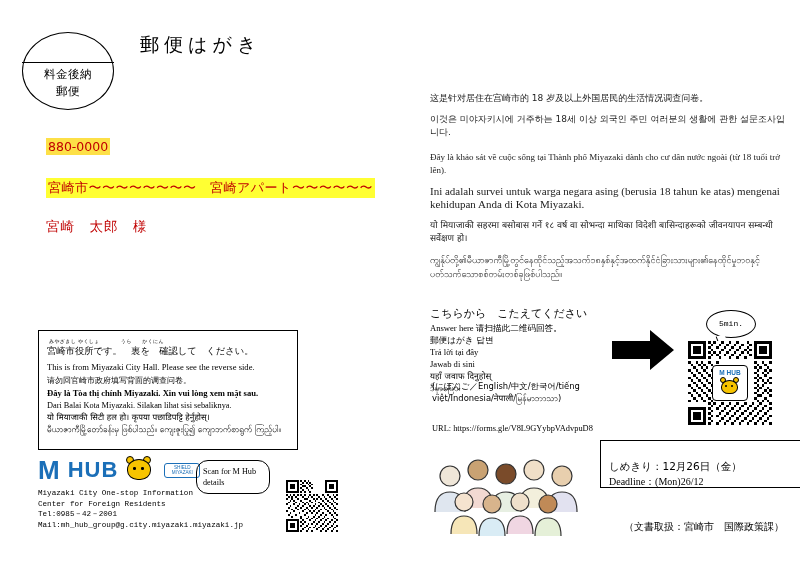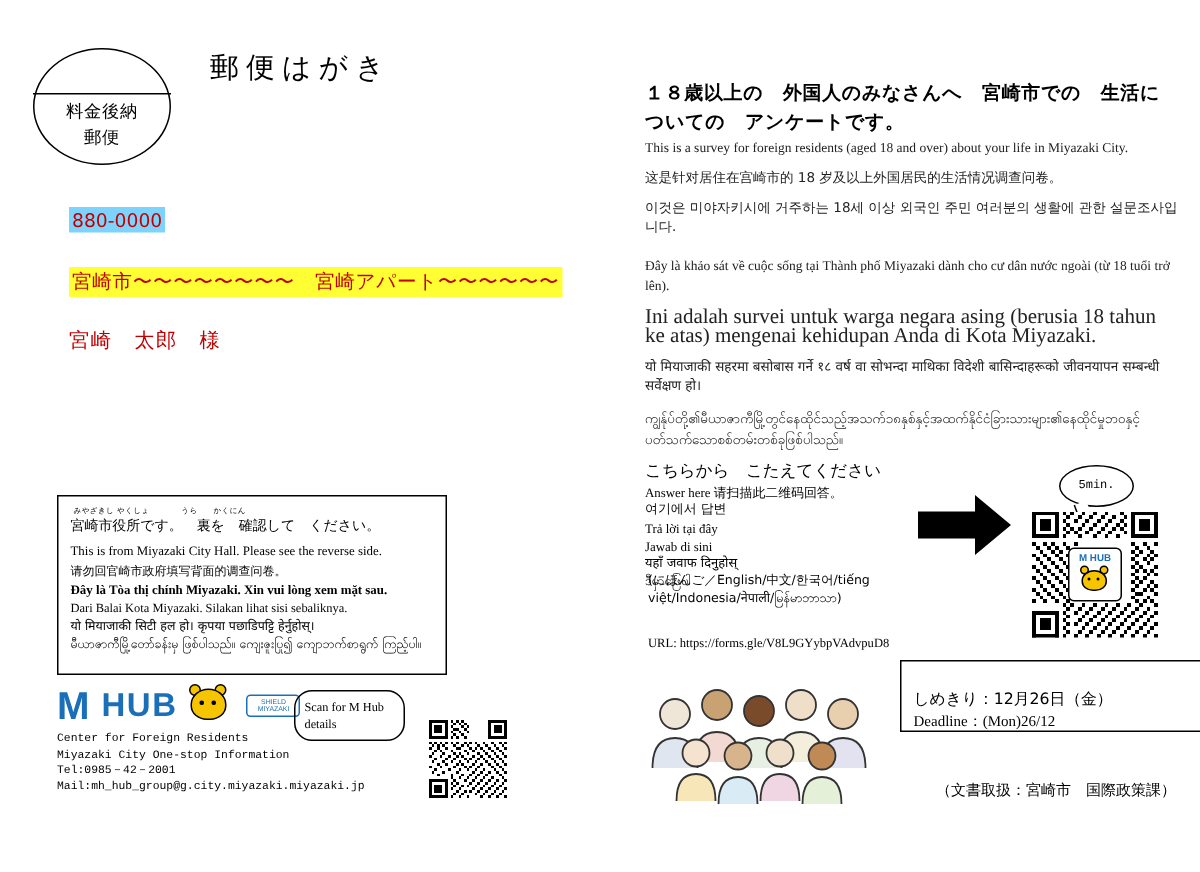--- a/index.html
+++ b/index.html
@@ -57,21 +57,21 @@
     font-size: 19px;
     letter-spacing: 5px;
     font-family: "DejaVu Sans", sans-serif;
   }
   .addr-zip {
     position: absolute;
     left: 46px; top: 138px;
     font-size: 12.5px;
     color: #c00000;
     font-family: "DejaVu Sans", sans-serif;
-    background: #7dd3fc;
+    background: #fde047;
     padding: 1px 2px;
   }
   .addr-line {
     position: absolute;
     left: 46px; top: 178px;
     font-size: 13px;
     color: #c00000;
     font-family: "DejaVu Sans", sans-serif;
     background: #ffff33;
     padding: 1px 2px;
@@ -281,21 +281,21 @@
     margin-bottom: 12px;
   }
   .l-vi {
     font-size: 9px;
     font-family: "Liberation Serif", serif;
     line-height: 13px;
     color: #222;
     margin-bottom: 8px;
   }
   .l-id {
-    font-size: 14px;
+    font-size: 11px;
     font-family: "Liberation Serif", serif;
     line-height: 13px;
     color: #222;
     margin-bottom: 8px;
   }
   .l-ne {
     font-size: 9px;
     font-family: "DejaVu Sans", sans-serif;
     line-height: 13px;
     color: #222;
@@ -468,22 +468,22 @@
           <span class="mascot-ear l"></span>
           <span class="mascot-ear r"></span>
           <span class="mascot-head"></span>
           <span class="mascot-eye l"></span>
           <span class="mascot-eye r"></span>
         </span>
         <span class="mhub-badge">SHIELD
 MIYAZAKI</span>
       </div>
       <div class="mhub-lines">
+        <div>Miyazaki City One-stop Information</div>
         <div>Center for Foreign Residents</div>
-        <div>Miyazaki City One-stop Information</div>
         <div>Tel:0985－42－2001</div>
         <div>Mail:mh_hub_group@g.city.miyazaki.miyazaki.jp</div>
       </div>
     </div>
 
     <div class="scan-note">Scan for
 M Hub details</div>
 
     <div class="qr-small">
       <svg width="52" height="52" viewBox="0 0 29 29" shape-rendering="crispEdges">
@@ -698,36 +698,34 @@
           <rect x="22" y="28" width="1" height="1"></rect>
             <rect x="25" y="28" width="1" height="1"></rect>
             <rect x="28" y="28" width="1" height="1"></rect>
         </g>
       </svg>
     </div>
   </div>
 
   <div class="right-pane">
 
-    <div class="survey-head">１８歳以上の　外国人のみなさんへ　宮崎市での　生活についての　アンケートです。</div>
 
     <div class="survey-lang">
-      <div class="l-en">This is a survey for foreign residents (aged 18 and over) about your life in Miyazaki City.</div>
       <div class="l-cn">这是针对居住在宫崎市的 18 岁及以上外国居民的生活情况调查问卷。</div>
       <div class="l-ko">이것은 미야자키시에 거주하는 18세 이상 외국인 주민 여러분의 생활에 관한 설문조사입니다.</div>
       <div class="l-vi">Đây là khảo sát về cuộc sống tại Thành phố Miyazaki dành cho cư dân nước ngoài (từ 18 tuổi trở lên).</div>
       <div class="l-id">Ini adalah survei untuk warga negara asing (berusia 18 tahun ke atas) mengenai kehidupan Anda di Kota Miyazaki.</div>
       <div class="l-ne">यो मियाजाकी सहरमा बसोबास गर्ने १८ वर्ष वा सोभन्दा माथिका विदेशी बासिन्दाहरूको जीवनयापन सम्बन्धी सर्वेक्षण हो।</div>
       <div class="l-my">ကျွန်ုပ်တို့၏မီယာဇာကီမြို့တွင်နေထိုင်သည့်အသက်၁၈နှစ်နှင့်အထက်နိုင်ငံခြားသားများ၏နေထိုင်မှုဘဝနှင့်ပတ်သက်သောစစ်တမ်းတစ်ခုဖြစ်ပါသည်။</div>
     </div>
 
     <div class="answer-block">
       <div class="ans-jp">こちらから　こたえてください</div>
       <div class="ans-line">Answer here 请扫描此二维码回答。</div>
-      <div class="ans-line cjk">여기에서 답변</div>
+      <div class="ans-line cjk">郵便はがき 답변</div>
       <div class="ans-line">Trả lời tại đây</div>
       <div class="ans-line">Jawab di sini</div>
       <div class="ans-line cjk">यहाँ जवाफ दिनुहोस्</div>
       <div class="ans-line cjk">ဒီမှာဖြေပါ</div>
     </div>
 
     <div class="arrow">
       <svg width="62" height="40" viewBox="0 0 62 40">
         <polygon points="0,11 38,11 38,0 62,20 38,40 38,29 0,29" fill="#000"></polygon>
       </svg>

